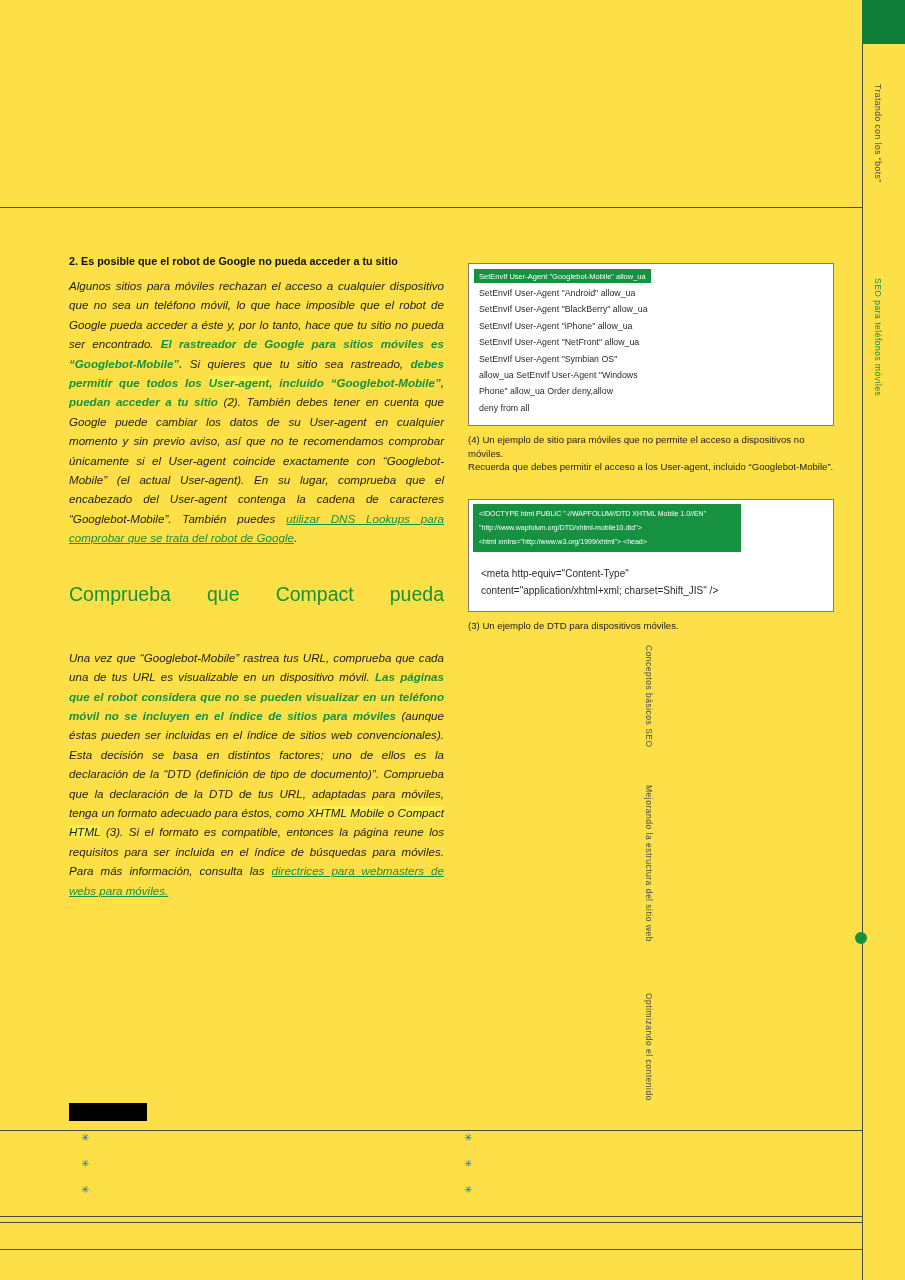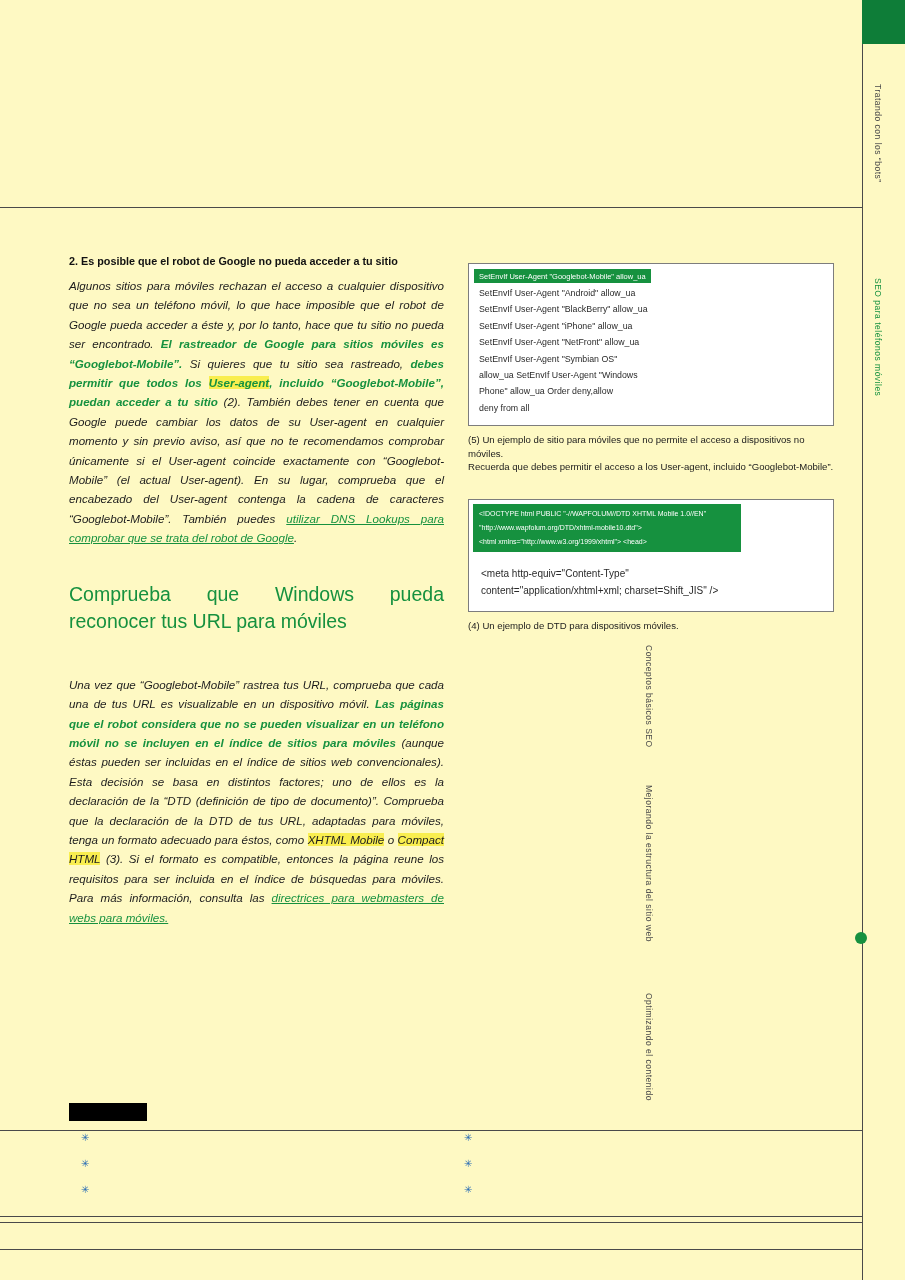--- a/index.html
+++ b/index.html
@@ -1,19 +1,19 @@
 <!DOCTYPE html>
 <html style="--accent-green: #16913f; --dark-green: #0e7d38; --highlight-yellow: #f9ee4f; --link-green: #16913f; --bullet-blue: #2a6db5;"><head>
 <meta charset="utf-8">
 <style>
   * { margin:0; padding:0; box-sizing:border-box; }
   html,body { background:#e9e9e9; }
   .page {
     position:relative; width:905px; height:1280px; margin:0 auto;
-    background:#fef9c3; overflow:hidden;
+    background:#fde047; overflow:hidden;
     font-family:"Liberation Sans", sans-serif; color:#1c1c1c;
   }
 
   
   .rule { position:absolute; left:0; width:862px; height:1px; background:#4a4a4a; }
   .rule-top    { top:207px; }
   .rule-footer { top:1130px; }
   .rule-a      { top:1216px; }
   .rule-b      { top:1222px; }
   .rule-bottom { top:1249px; }
@@ -90,56 +90,55 @@
   <div class="side-label label-bots">Tratando con los “bots”</div>
   <div class="side-label label-mobile">SEO para teléfonos móviles</div>
   <div class="side-label label-concepts">Conceptos básicos SEO</div>
   <div class="side-label label-structure">Mejorando la estructura del sitio web</div>
   <div class="side-label label-content">Optimizando el contenido</div>
 
   <div class="left-col">
     <h2 class="section-heading">2. Es posible que el robot de Google no pueda acceder a tu sitio</h2>
     <p class="body-para"><span>Algunos sitios para móviles rechazan el acceso a cualquier dispositivo que no sea un teléfono móvil, lo que hace imposible que el robot de Google pueda acceder a éste y, por lo tanto, hace que tu sitio no pueda ser encontrado. </span><span class="seg-gb">El rastreador de Google para sitios móviles es “Googlebot-Mobile”. </span><span>Si quieres que tu sitio sea rastreado, </span><span class="seg-gb">debes permitir que todos los </span><span class="seg-hlgb">User-agent</span><span class="seg-gb">, incluido “Googlebot-Mobile”, puedan acceder a tu sitio</span><span> (2). También debes tener en cuenta que Google puede cambiar los datos de su User-agent en cualquier momento y sin previo aviso, así que no te recomendamos comprobar únicamente si el User-agent coincide exactamente con “Googlebot-Mobile” (el actual User-agent). En su lugar, comprueba que el encabezado del User-agent contenga la cadena de caracteres “Googlebot-Mobile”. También puedes </span><span class="seg-link">utilizar DNS Lookups para comprobar que se trata del robot de Google</span><span>.</span></p>
     <h1 class="main-heading">
-        <div>Comprueba que Windows pueda</div>
-        <div>reconocer tus URL para móviles</div>
+        <div>Comprueba que Compact pueda</div>
       </h1>
     <p class="body-para para2"><span>Una vez que “Googlebot-Mobile” rastrea tus URL, comprueba que cada una de tus URL es visualizable en un dispositivo móvil. </span><span class="seg-gb">Las páginas que el robot considera que no se pueden visualizar en un teléfono móvil no se incluyen en el índice de sitios para móviles</span><span> (aunque éstas pueden ser incluidas en el índice de sitios web convencionales). Esta decisión se basa en distintos factores; uno de ellos es la declaración de la “DTD (definición de tipo de documento)”. Comprueba que la declaración de la DTD de tus URL, adaptadas para móviles, tenga un formato adecuado para éstos, como </span><span class="seg-hl">XHTML Mobile</span><span> o </span><span class="seg-hl">Compact HTML</span><span> (3). Si el formato es compatible, entonces la página reune los requisitos para ser incluida en el índice de búsquedas para móviles. Para más información, consulta las </span><span class="seg-link">directrices para webmasters de webs para móviles.</span></p>
   </div>
 
   <div class="right-col">
     <div class="code-box">
       <div class="code-highlight">SetEnvIf User-Agent "Googlebot-Mobile" allow_ua</div>
       <div class="code-lines">
           <div>SetEnvIf User-Agent "Android" allow_ua</div>
           <div>SetEnvIf User-Agent "BlackBerry" allow_ua</div>
           <div>SetEnvIf User-Agent "iPhone" allow_ua</div>
           <div>SetEnvIf User-Agent "NetFront" allow_ua</div>
           <div>SetEnvIf User-Agent "Symbian OS"</div>
           <div>allow_ua SetEnvIf User-Agent "Windows</div>
           <div>Phone" allow_ua Order deny,allow</div>
           <div>deny from all</div>
         </div>
     </div>
     <div class="caption">
-        <div>(5) Un ejemplo de sitio para móviles que no permite el acceso a dispositivos no móviles.</div>
+        <div>(4) Un ejemplo de sitio para móviles que no permite el acceso a dispositivos no móviles.</div>
         <div>Recuerda que debes permitir el acceso a los User-agent, incluido “Googlebot-Mobile”.</div>
       </div>
     <div class="code-box code-box-2">
       <div class="code-green-block">
           <div>&lt;!DOCTYPE html PUBLIC "-//WAPFOLUM//DTD XHTML Mobile 1.0//EN"</div>
           <div>"http://www.wapfolum.org/DTD/xhtml-mobile10.dtd"&gt;</div>
           <div>&lt;html xmlns="http://www.w3.org/1999/xhtml"&gt; &lt;head&gt;</div>
         </div>
       <div class="code-plain">
           <div>&lt;meta http-equiv="Content-Type"</div>
           <div>content="application/xhtml+xml; charset=Shift_JIS" /&gt;</div>
         </div>
     </div>
-    <div class="caption">(4) Un ejemplo de DTD para dispositivos móviles.</div>
+    <div class="caption">(3) Un ejemplo de DTD para dispositivos móviles.</div>
   </div>
 
   <div class="footer-black"></div>
   <div class="rule rule-footer"></div>
   <span class="bullet b-1a">✳</span>
   <span class="bullet b-1b">✳</span>
   <span class="bullet b-1c">✳</span>
   <span class="bullet b-2a">✳</span>
   <span class="bullet b-2b">✳</span>
   <span class="bullet b-2c">✳</span>

